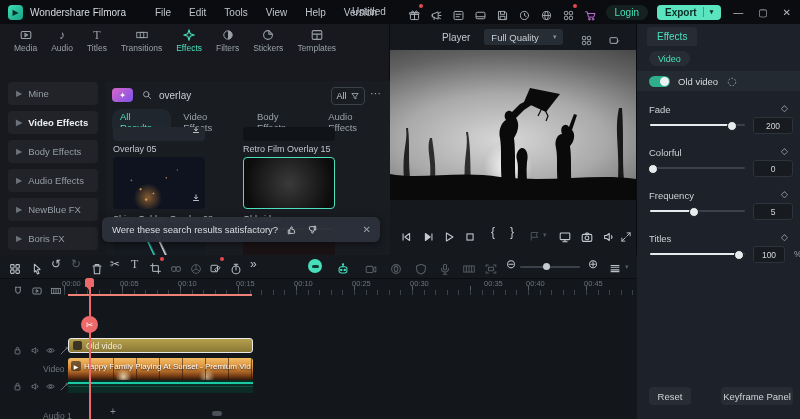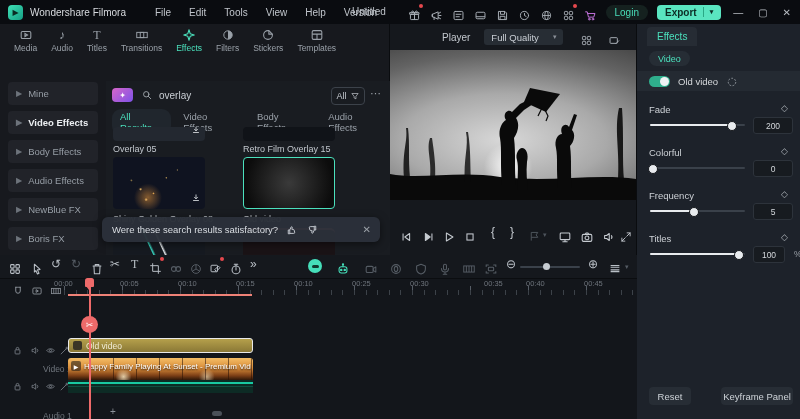--- a/index.html
+++ b/index.html
@@ -815,21 +815,21 @@
   <div id="ruler" class="abs">
     <span class="rulic" style="left:12px"><svg class="ic" width="12" height="12">
           <use href="#i-magnet"></use>
         </svg></span>
     <span class="rulic" style="left:31px"><svg class="ic" width="12" height="12">
           <use href="#i-boxvideo"></use>
         </svg></span>
     <span class="rulic" style="left:50px"><svg class="ic" width="12" height="12">
           <use href="#i-film"></use>
         </svg></span>
-    <span class="rlab" style="left:54px">00:00</span>
+    <span class="rlab" style="left:62px">00:00</span>
     <span class="rlab" style="left:120px">00:05</span>
     <span class="rlab" style="left:178px">00:10</span>
     <span class="rlab" style="left:236px">00:15</span>
     <span class="rlab" style="left:294px">00:10</span>
     <span class="rlab" style="left:352px">00:25</span>
     <span class="rlab" style="left:410px">00:30</span>
     <span class="rlab" style="left:484px">00:35</span>
     <span class="rlab" style="left:526px">00:40</span>
     <span class="rlab" style="left:584px">00:45</span>
     <div id="majticks"></div>

